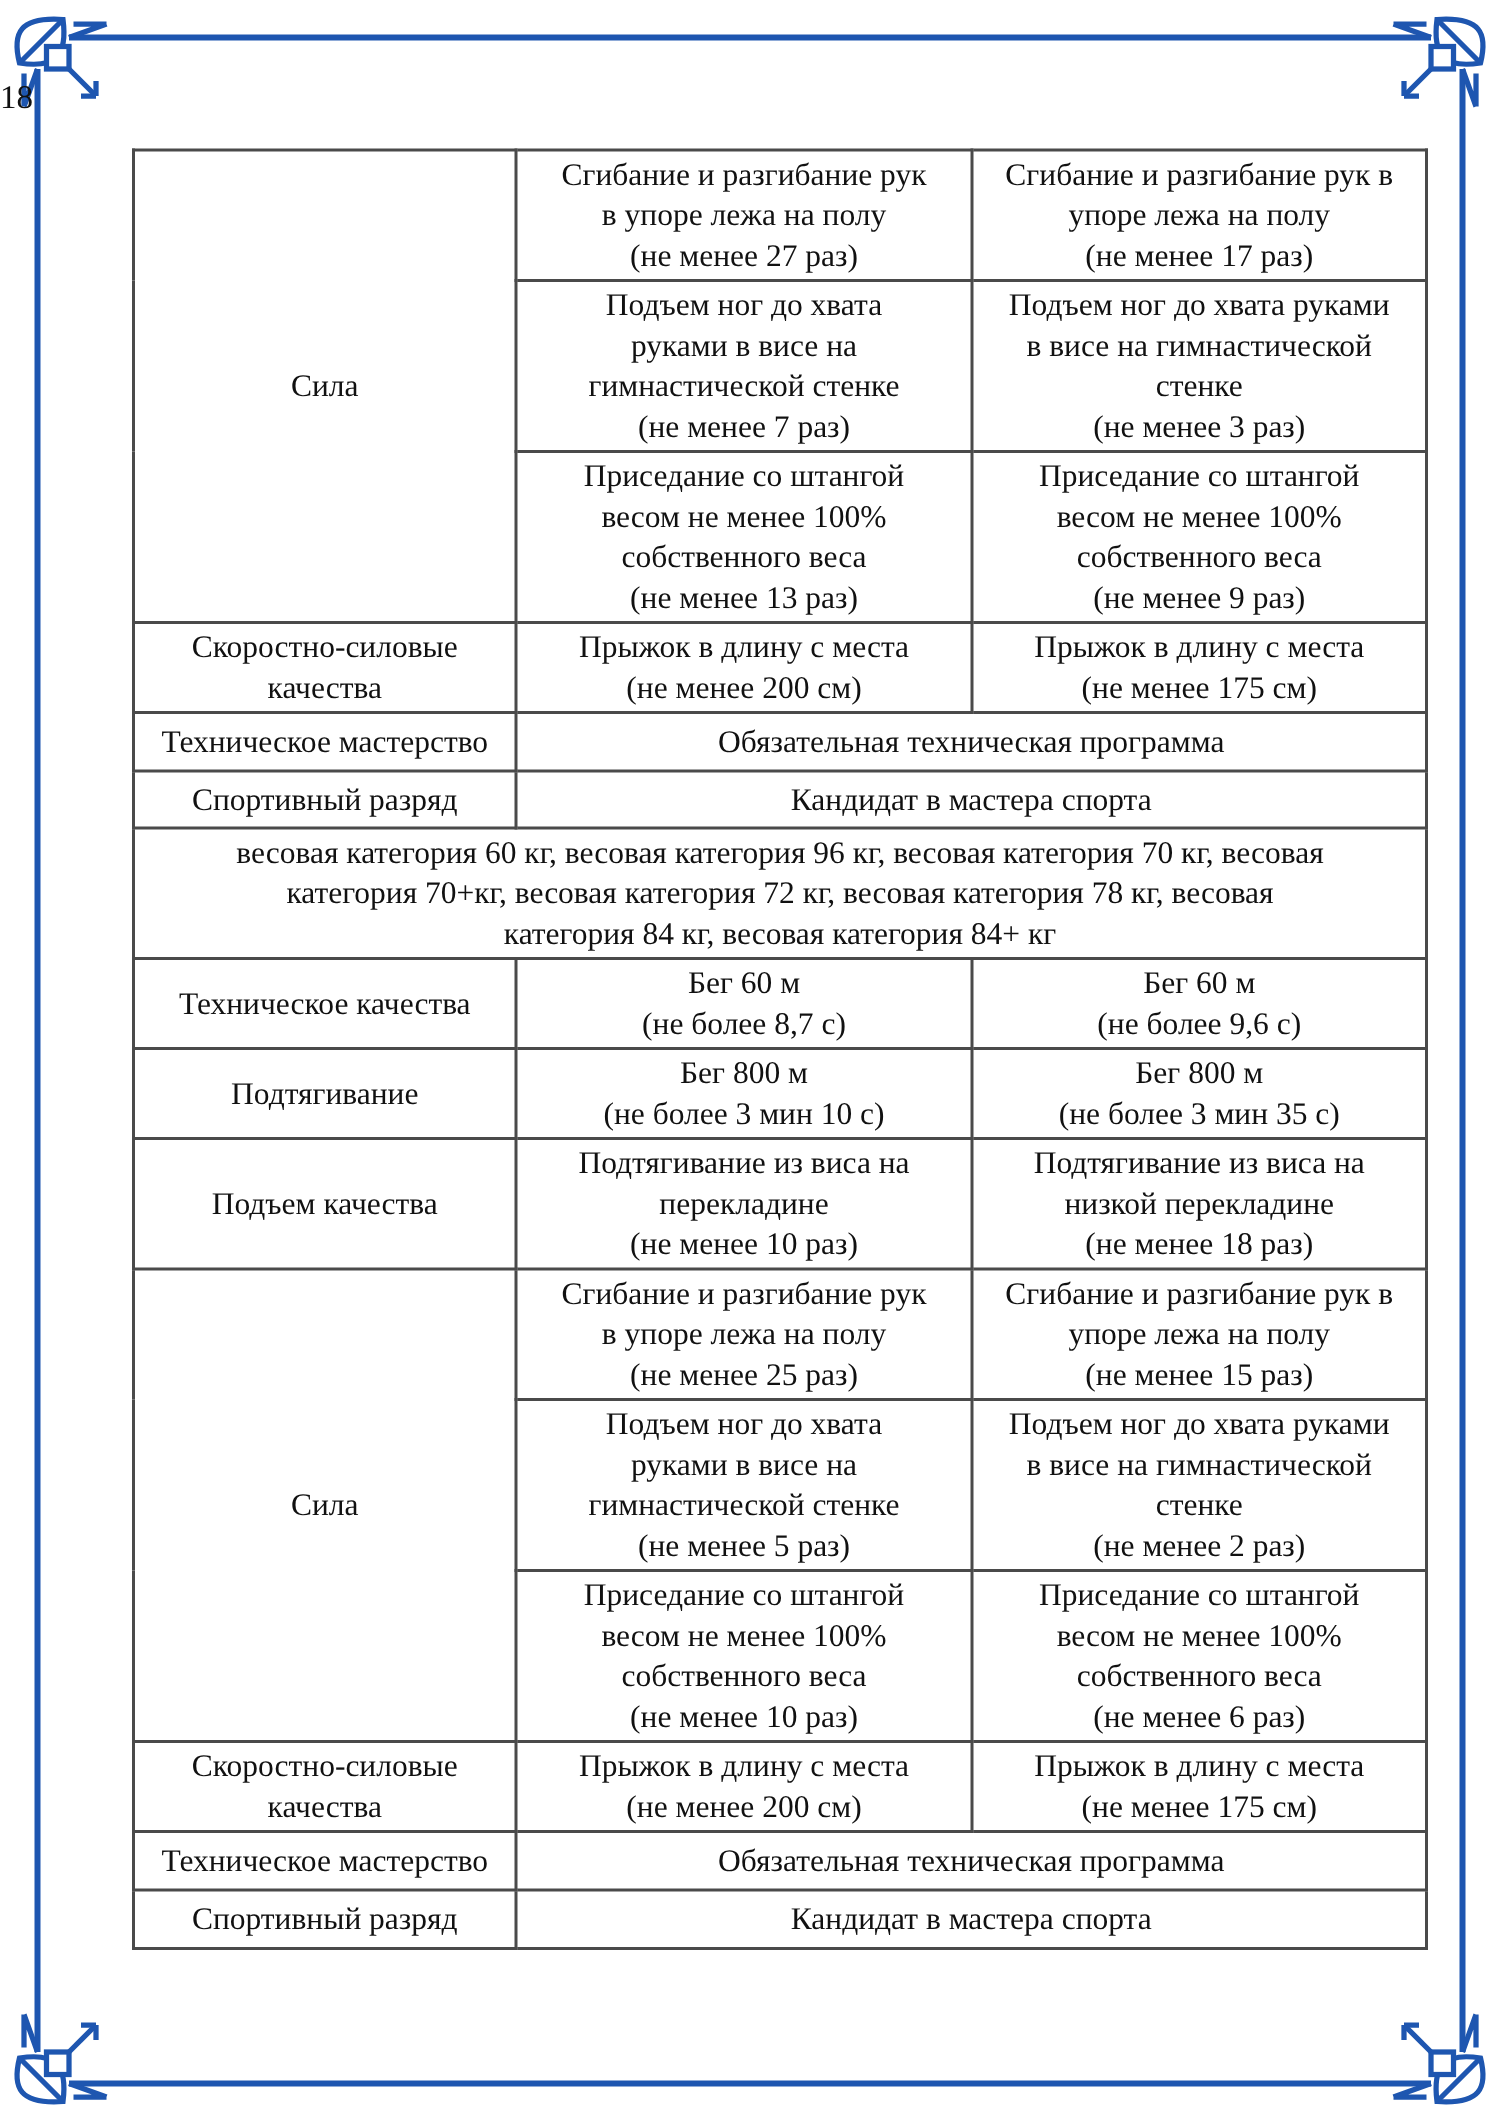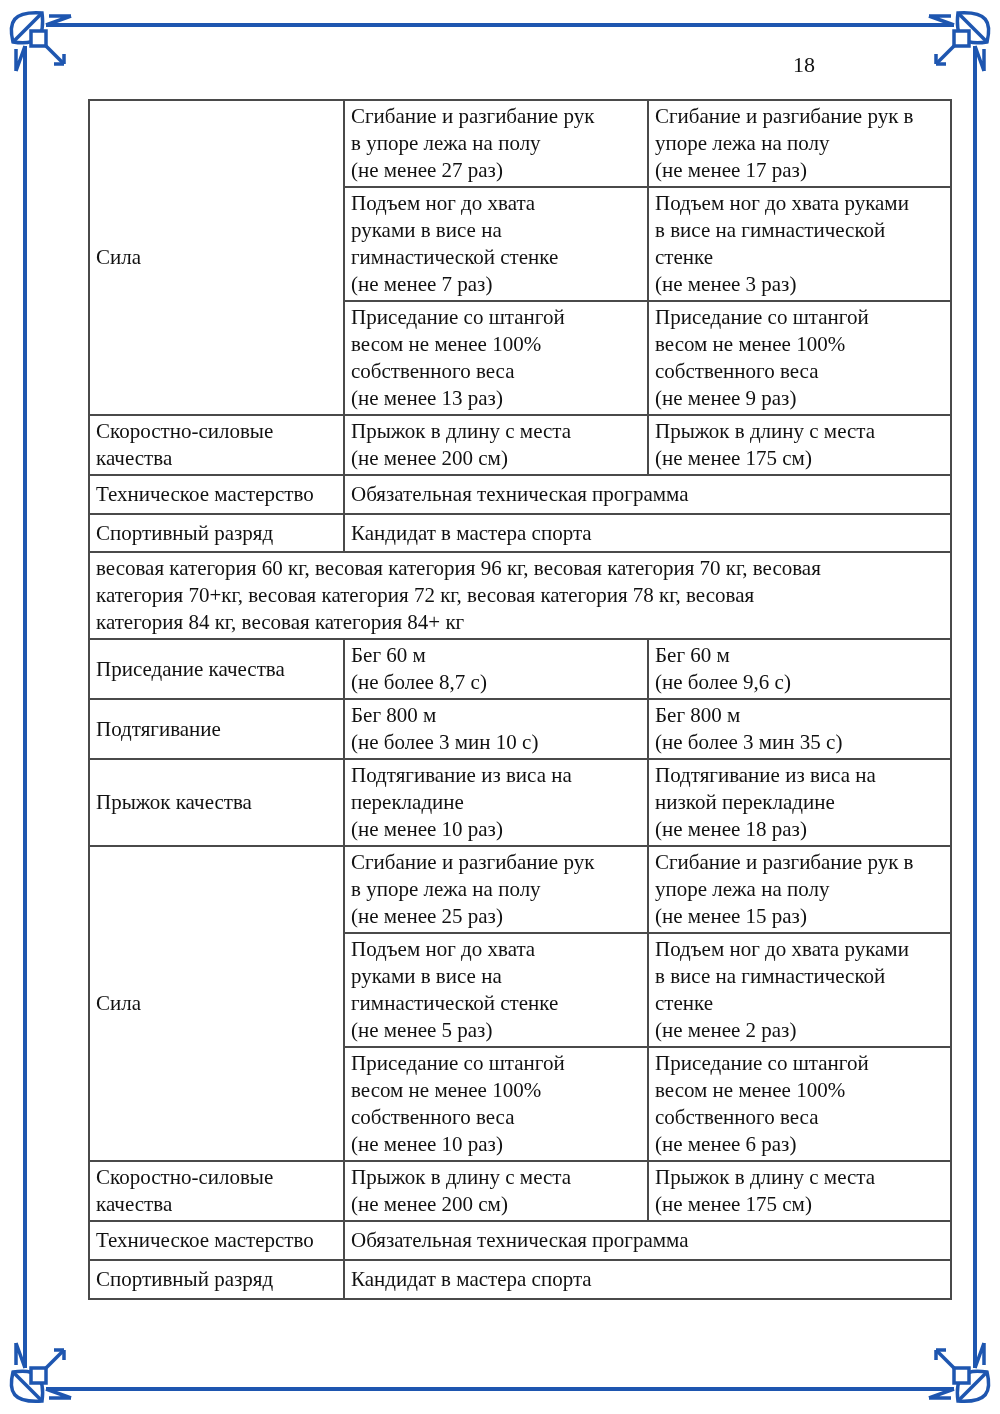--- a/index.html
+++ b/index.html
@@ -2,30 +2,30 @@
 <html><head>
 <meta charset="utf-8">
 <style>
   html,body{margin:0;padding:0}
   body{
     width:1000px;height:1414px;position:relative;background:#ffffff;
     font-family:"Liberation Serif", serif;color:#111111;overflow:hidden;
   }
   .frame{position:absolute;left:0;top:0;width:1000px;height:1414px;pointer-events:none}
   .page-number{
-    position:absolute;top:52px;left:0;width:815px;text-align:right;
+    position:absolute;top:52px;left:0;width:815px;text-align:left;
     font-size:22px;line-height:26px;
   }
   table.standards{
     position:absolute;left:88px;top:99px;width:862px;
     border-collapse:collapse;table-layout:fixed;
   }
   table.standards td{
     border:2px solid #4a4a4a;
-    text-align:left;vertical-align:middle;
+    text-align:center;vertical-align:middle;
     font-size:21px;line-height:27px;
     white-space:pre-line;
     padding:2px 6px;
   }
   td.label-cell{padding:2px 2px}
 </style>
 </head>
 <body>
 
 <svg class="frame" width="1000" height="1414" viewBox="0 0 1000 1414" aria-hidden="true">
@@ -105,35 +105,35 @@
     <tr style="height:38px">
       <td class="label-cell">Спортивный разряд</td>
       <td colspan="2">Кандидат в мастера спорта</td>
     </tr>
     <tr style="height:82px">
       <td colspan="3">весовая категория 60 кг, весовая категория 96 кг, весовая категория 70 кг, весовая
 категория 70+кг, весовая категория 72 кг, весовая категория 78 кг, весовая
 категория 84 кг, весовая категория 84+ кг</td>
     </tr>
     <tr style="height:55px">
-      <td class="label-cell">Приседание качества</td>
+      <td class="label-cell">Техническое качества</td>
       <td>Бег 60 м
 (не более 8,7 с)</td>
       <td>Бег 60 м
 (не более 9,6 с)</td>
     </tr>
     <tr style="height:55px">
       <td class="label-cell">Подтягивание</td>
       <td>Бег 800 м
 (не более 3 мин 10 с)</td>
       <td>Бег 800 м
 (не более 3 мин 35 с)</td>
     </tr>
     <tr style="height:81px">
-      <td class="label-cell">Прыжок качества</td>
+      <td class="label-cell">Подъем качества</td>
       <td>Подтягивание из виса на
 перекладине
 (не менее 10 раз)</td>
       <td>Подтягивание из виса на
 низкой перекладине
 (не менее 18 раз)</td>
     </tr>
     <tr style="height:82px">
       <td class="label-cell" rowspan="3">Сила</td>
       <td>Сгибание и разгибание рук

